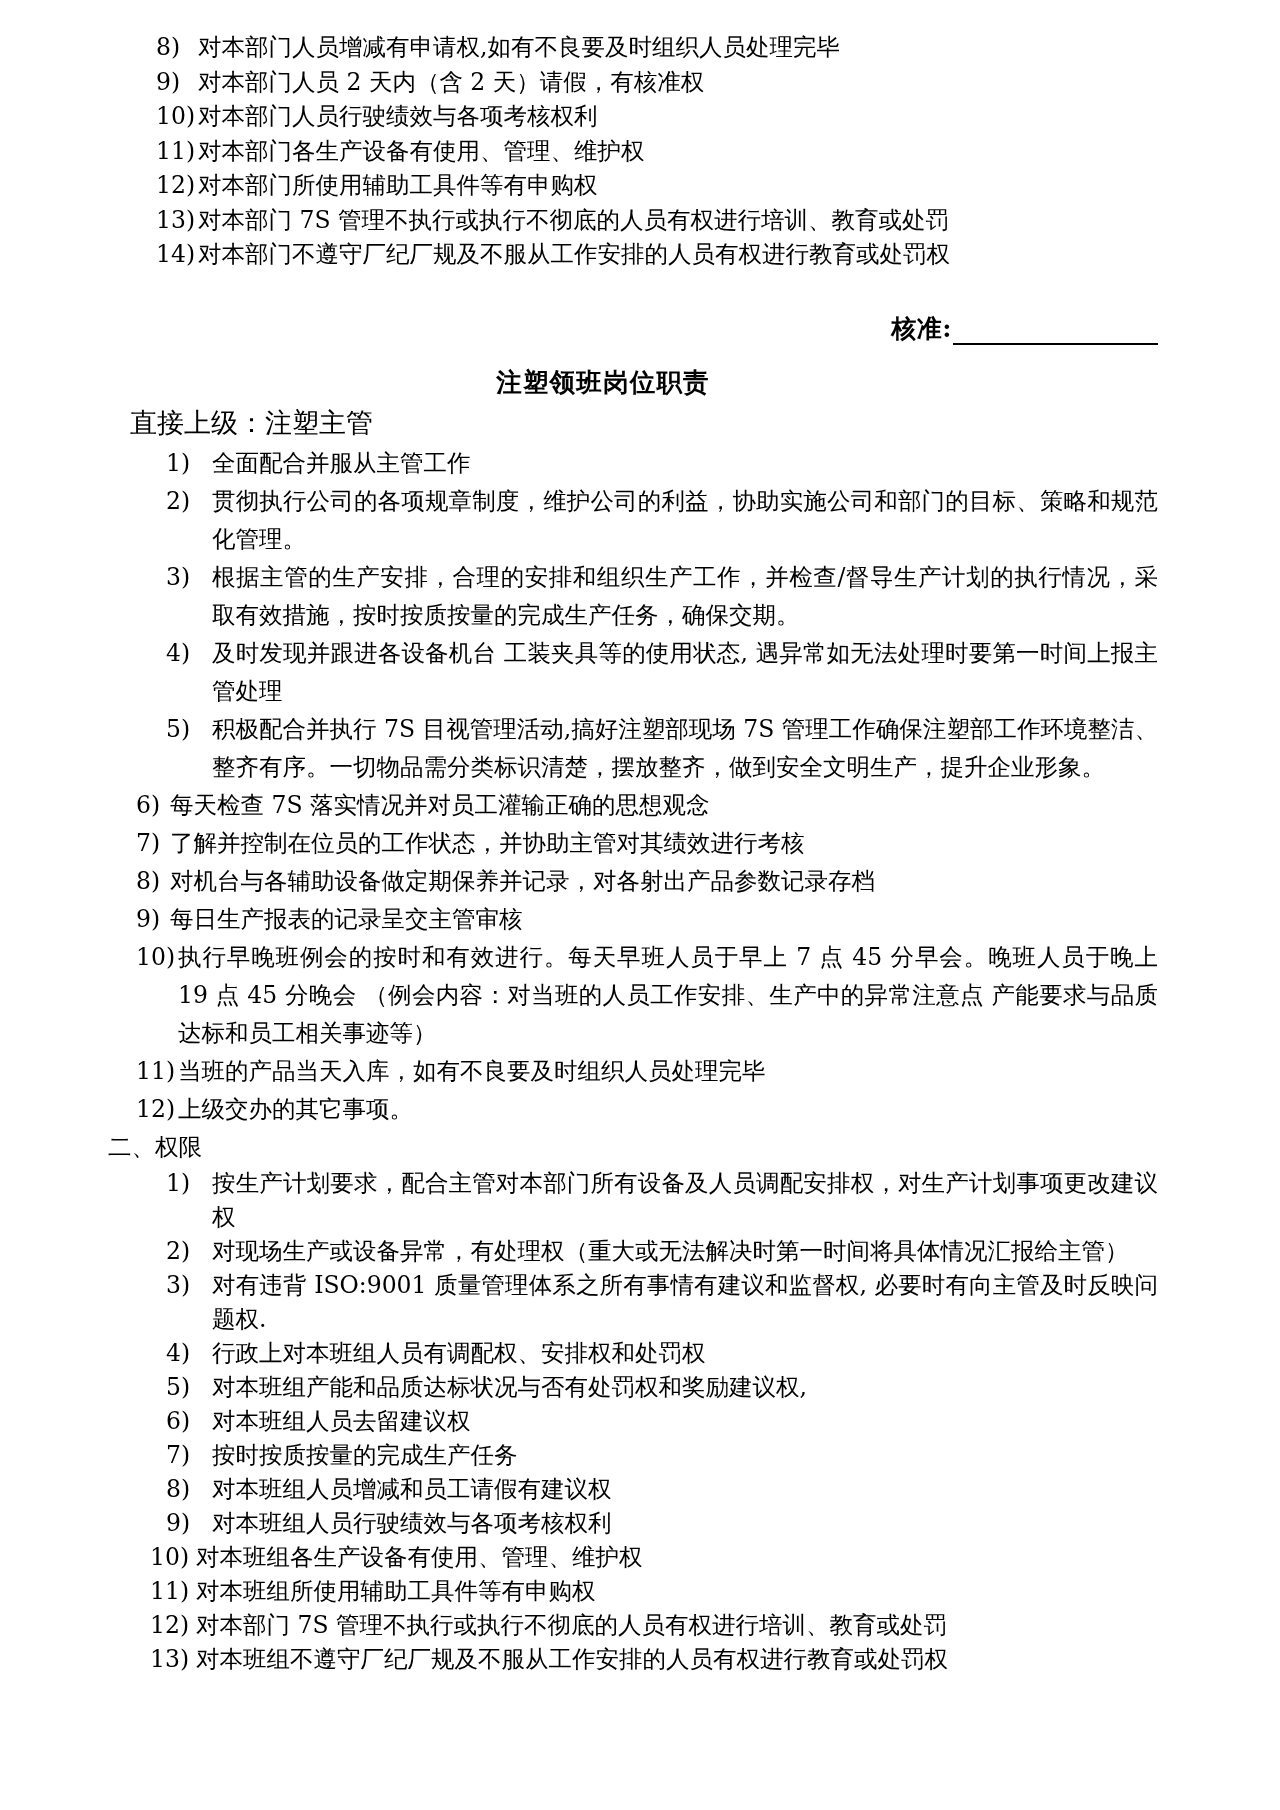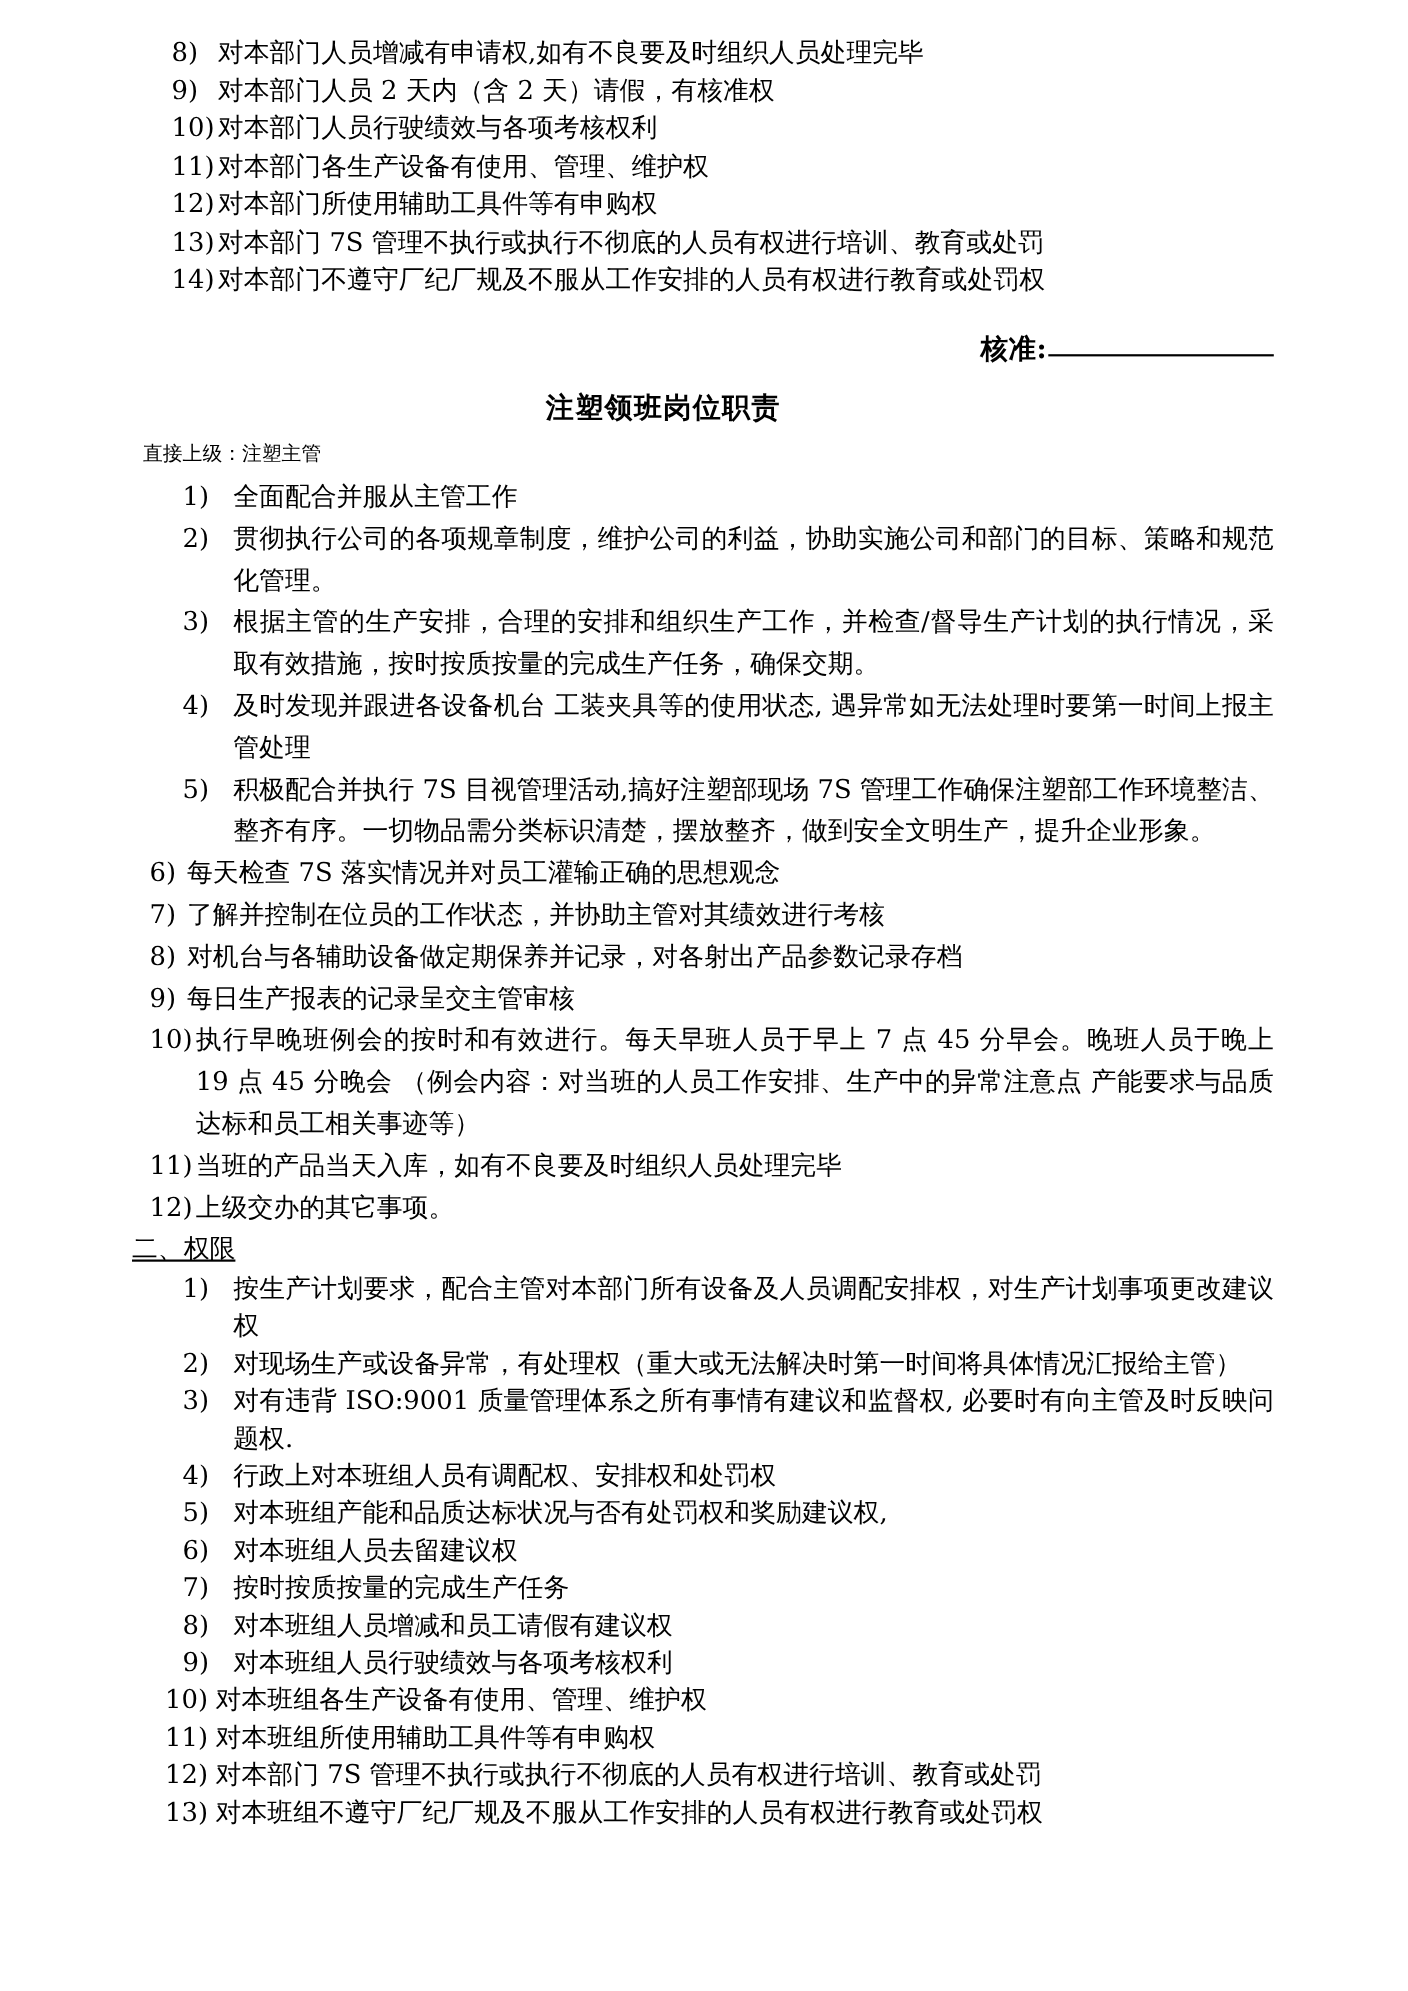--- a/index.html
+++ b/index.html
@@ -33,24 +33,24 @@
     line-height: 34.5px;
   }
   .toplist .num {
     flex: 0 0 auto;
     width: 42px;
   }
   .toplist .txt { flex: 1 1 auto; }
 
   
   .approval-row {
-    margin-top: 28px;
+    margin-top: 40px;
     display: flex;
     justify-content: flex-end;
-    align-items: flex-start;
+    align-items: flex-end;
   }
   .approval-label {
     font-size: 25px;
     font-weight: bold;
     letter-spacing: 0.5px;
   }
   .approval-blank {
     display: inline-block;
     width: 205px;
     border-bottom: 2.2px solid #000;
@@ -64,24 +64,25 @@
     font-size: 25.5px;
     font-weight: bold;
     letter-spacing: 1.2px;
     margin-top: 20px;
     margin-bottom: 6px;
     padding-right: 60px;
   }
 
   
   .supervisor {
-    font-size: 18px;
+    font-size: 27px;
     line-height: 38px;
     margin-left: 0px;
     padding-left: 0px;
+    font-family: Liberation Mono, monospace;
   }
 
   
   .list {
     margin: 0;
     padding: 0;
   }
   .li {
     display: flex;
     align-items: flex-start;
@@ -105,22 +106,21 @@
   .indent-a { margin-left: 58px; }          
   .indent-a .num { width: 46px; }
   .indent-b { margin-left: 28px; }          
   .indent-b .num { width: 34px; }
   .indent-c { margin-left: 28px; }          
   .indent-c .num { width: 42px; }
 
   .section-head {
     font-size: 23.5px;
     line-height: 38px;
-    margin-left: 12px;
-    text-decoration: underline;
+    margin-left: 0;
   }
 
   .list2 .li { line-height: 34px; }
   .indent-d { margin-left: 58px; }
   .indent-d .num { width: 46px; }
   .indent-e { margin-left: 42px; }
   .indent-e .num { width: 46px; }
 </style>
 </head>
 <body>

